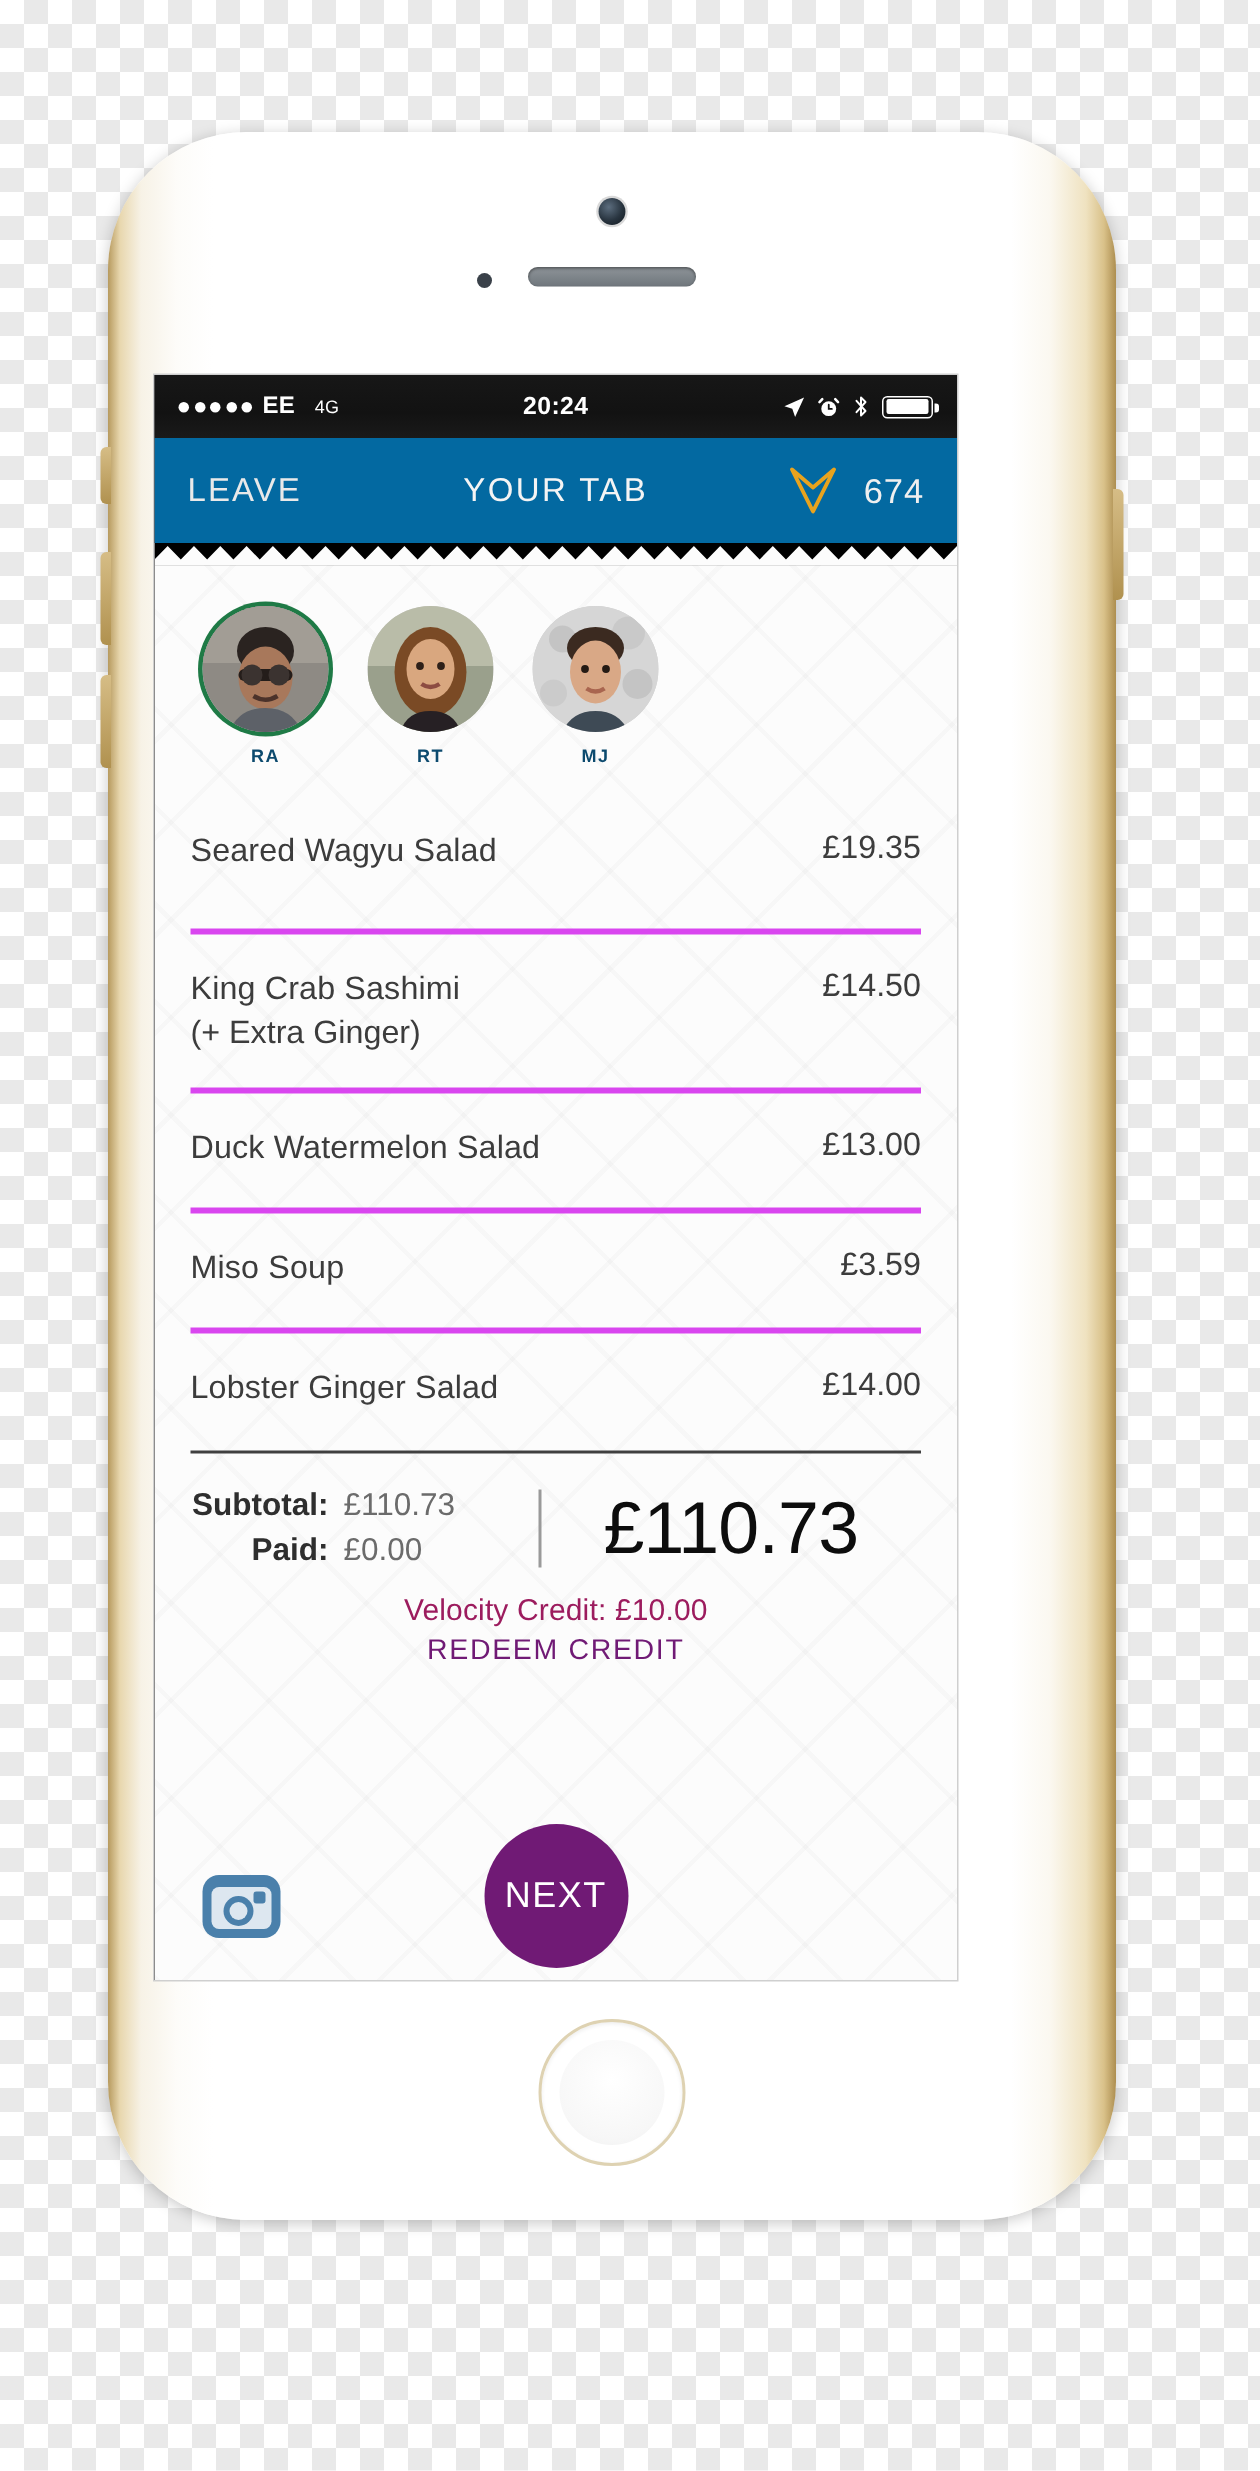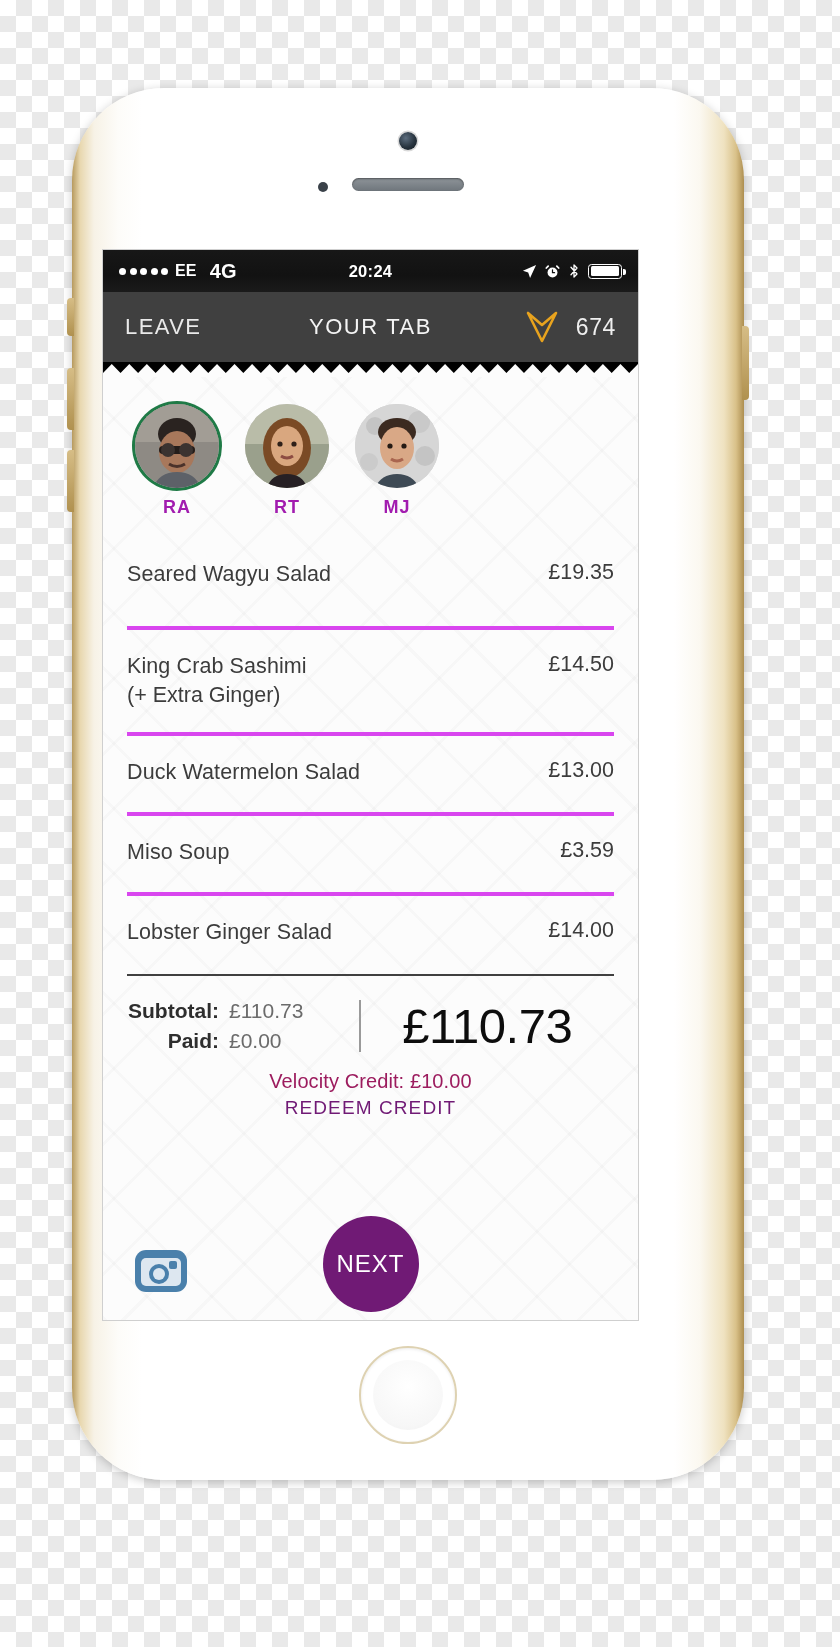--- a/index.html
+++ b/index.html
@@ -113,21 +113,21 @@
     display: flex;
     align-items: center;
     padding: 0 16px;
     font-size: 16.5px;
     letter-spacing: .2px;
   }
   .sb-left  { display: flex; align-items: center; gap: 7px; }
   .dots { display: flex; gap: 3.5px; align-items: center; }
   .dots i { width: 7px; height: 7px; border-radius: 50%; background: #fff; display: block; }
   .carrier { font-weight: 600; font-size: 16px; }
-  .network { font-weight: 700; font-size: 20px; margin-left: 6px; }
+  .network { font-weight: 400; font-size: 12px; margin-left: 6px; }
   .sb-time {
     position: absolute;
     left: 0; right: 0;
     text-align: center;
     font-weight: 700;
     font-size: 16.5px;
     letter-spacing: .3px;
     pointer-events: none;
   }
   .sb-right {
@@ -158,21 +158,21 @@
     display: block;
     height: 100%;
     width: 100%;
     background: #fff;
     border-radius: 1.5px;
   }
 
   
   .navbar {
     height: 70px;
-    background: #404040;
+    background: #0369a1;
     display: flex;
     align-items: center;
     padding: 0 22px;
     color: #f2f2f2;
     position: relative;
   }
   .nav-leave {
     font-size: 22px;
     letter-spacing: 1.4px;
     color: #e9e9e9;
@@ -250,24 +250,24 @@
     width: 84px; height: 84px;
     border-radius: 50%;
     overflow: hidden;
     position: relative;
     background: #cfcfcf;
   }
   .avatar.active { box-shadow: 0 0 0 3px #1f7a46; }
   .avatar svg { display: block; width: 100%; height: 100%; }
   .avatar-initials {
     margin-top: 9px;
-    font-size: 18px;
+    font-size: 12px;
     font-weight: 700;
     letter-spacing: 1px;
-    color: #a21caf;
+    color: #0c4a6e;
   }
 
   
   .items { margin-top: 22px; }
   .item-row {
     display: flex;
     align-items: flex-start;
     justify-content: space-between;
     border-top: 4px solid #d946ef;
     padding: 22px 0 22px 0;

